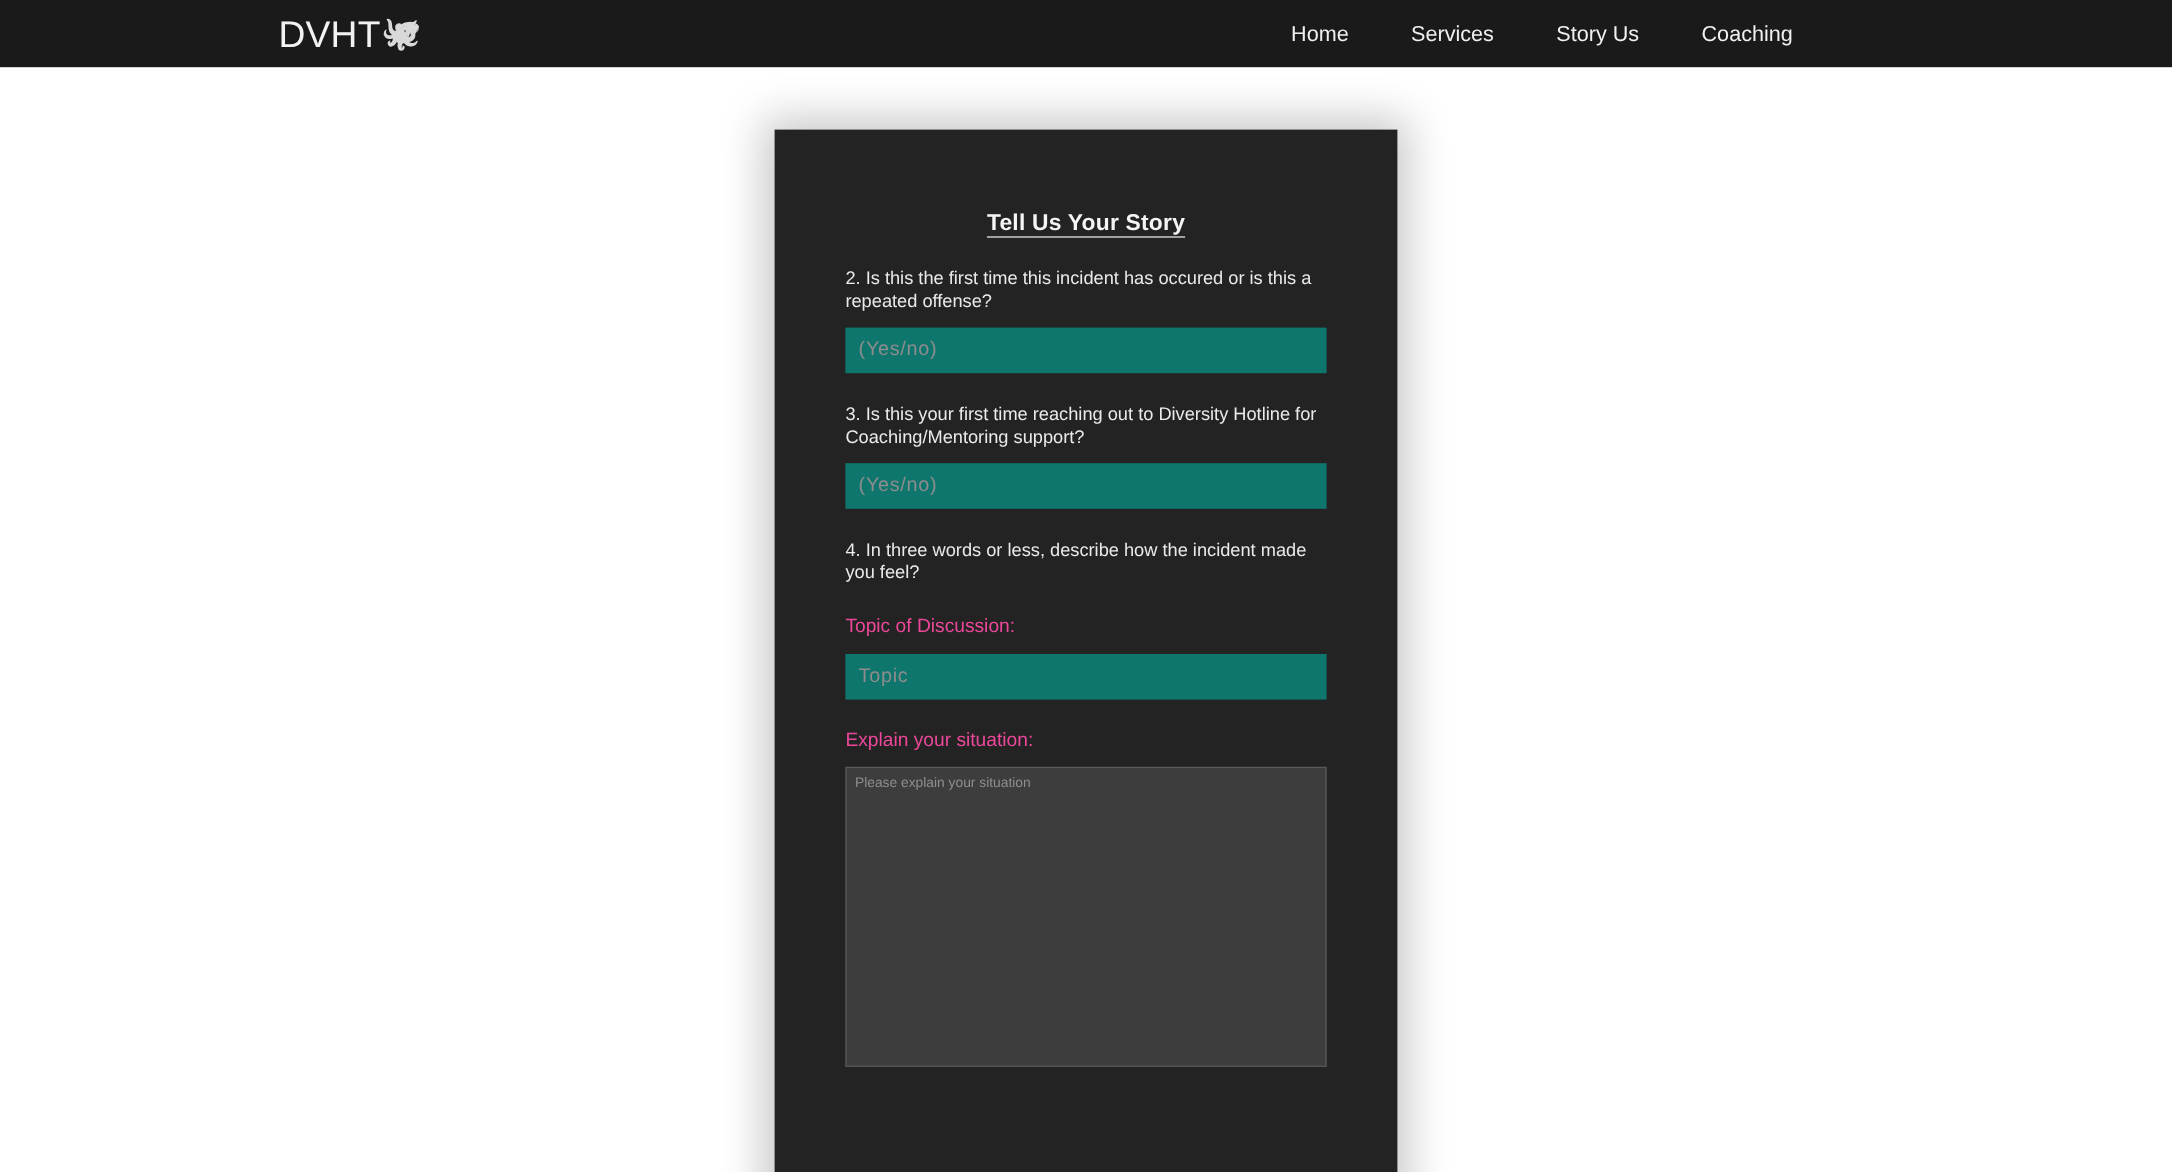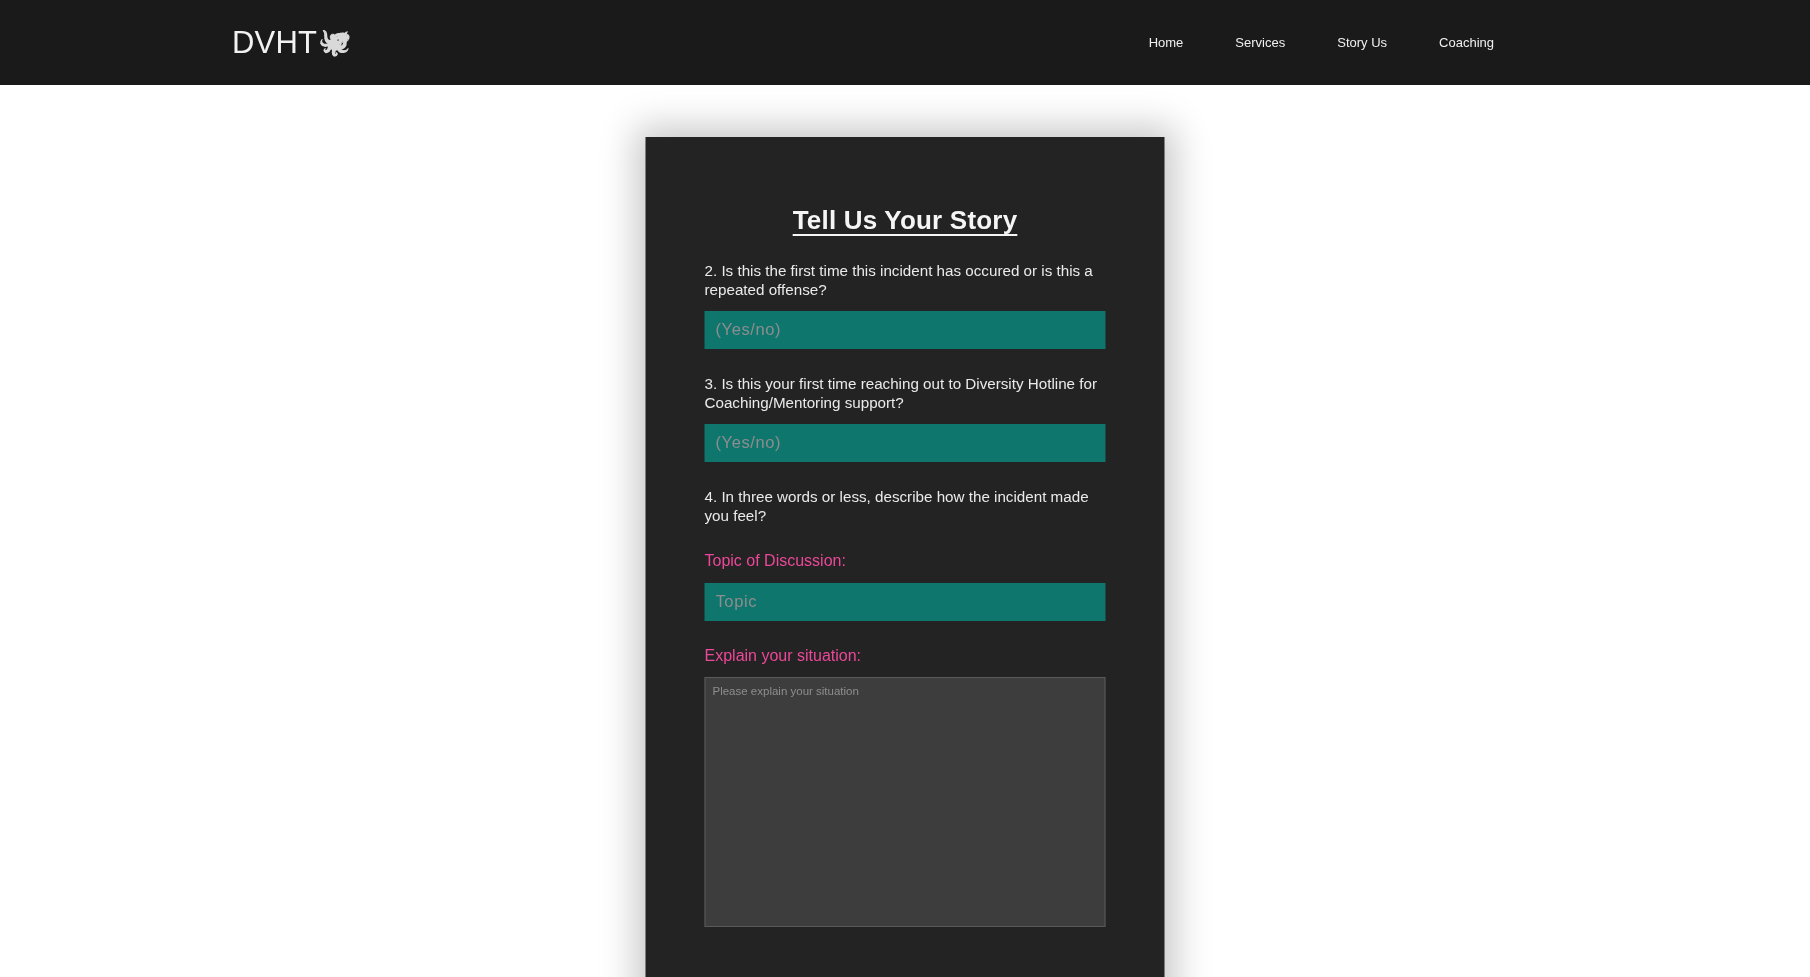--- a/index.html
+++ b/index.html
@@ -10,21 +10,21 @@
     width: 1810px;
     height: 977px;
     overflow: hidden;
     background: #ffffff;
     font-family: "Liberation Sans", sans-serif;
   }
 
   
   .navbar {
     width: 100%;
-    height: 85px;
+    height: 56px;
     background: #1a1a1a;
     display: flex;
     align-items: center;
     justify-content: space-between;
     padding: 0 0 0 0;
     position: relative;
     z-index: 20;
   }
   .brand {
     display: flex;
@@ -45,21 +45,21 @@
     filter: grayscale(1) brightness(3.2) contrast(0.7);
   }
   .nav-links {
     display: flex;
     align-items: center;
     margin-right: 290px;
     gap: 0px;
   }
   .nav-link {
     color: #f0f0f0;
-    font-size: 13px;
+    font-size: 18px;
     text-decoration: none;
     padding: 6px 26px;
     white-space: nowrap;
     cursor: pointer;
   }
 
   
   .page {
     width: 100%;
     height: calc(977px - 72px);
@@ -77,21 +77,21 @@
     width: 519px;
     min-height: 900px;
     background: #232323;
     box-shadow: 0 0 34px 10px rgba(0,0,0,0.22);
     padding: 40px 59px 40px 59px;
   }
 
   .form-title {
     text-align: center;
     color: #f5f5f5;
-    font-size: 26px;
+    font-size: 19px;
     font-weight: bold;
     text-decoration: underline;
     text-underline-offset: 5px;
     margin: 28px 0 0 0;
     letter-spacing: 0.2px;
   }
 
   .field-group { margin-top: 25px; }
   .field-group.first { margin-top: 38px; }
 

